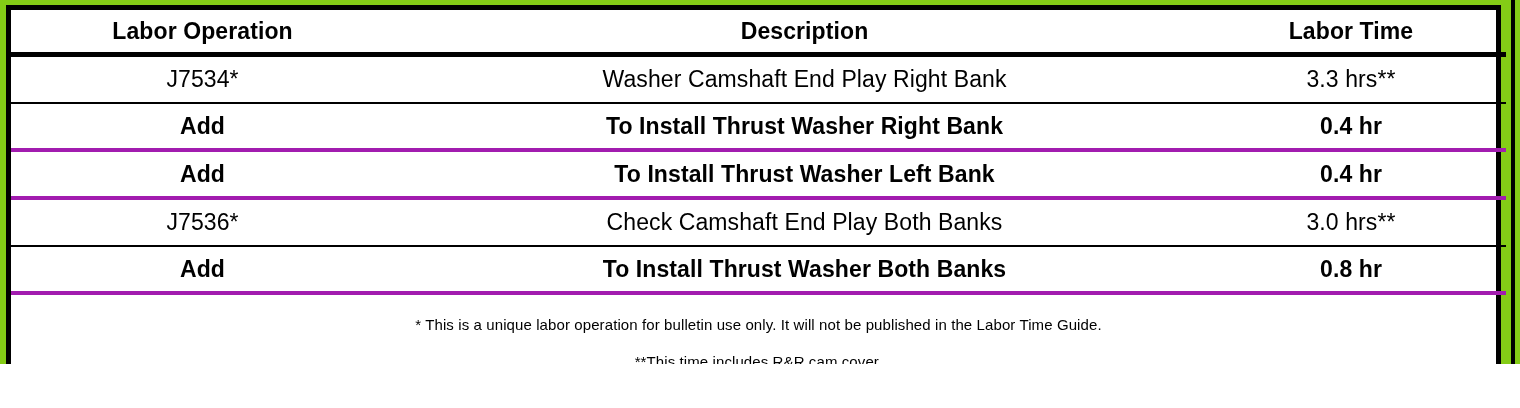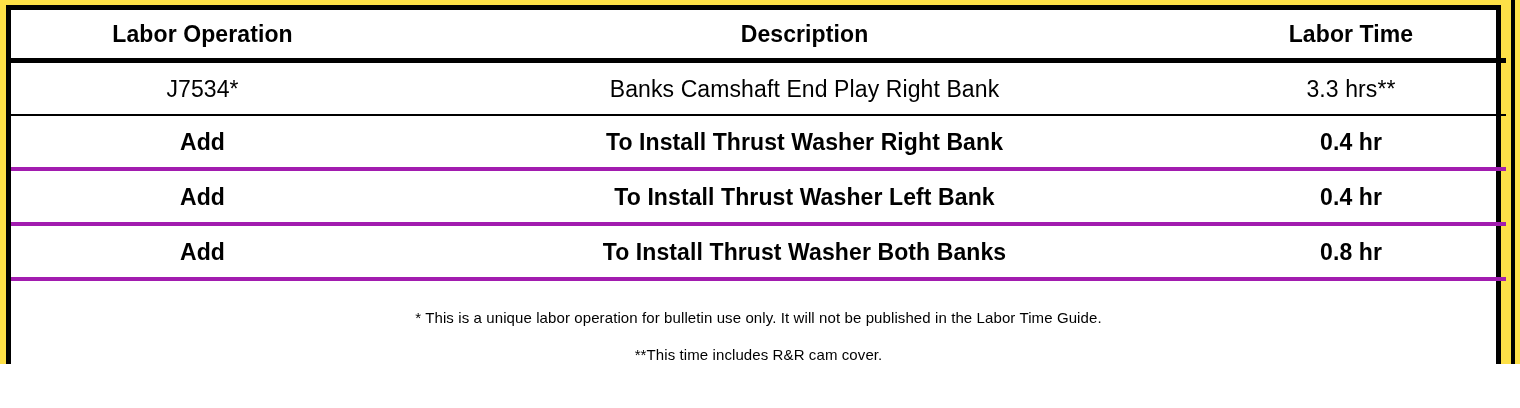--- a/index.html
+++ b/index.html
@@ -11,21 +11,21 @@
   body {
     font-family: "Liberation Sans", sans-serif;
     color: #000000;
     -webkit-font-smoothing: none;
   }
 
   #page {
     position: relative;
     width: 1520px;
     height: 364px;
-    background: #fde047;
+    background: #84cc16;
     overflow: hidden;
   }
 
   
   #page-edge-rule {
     position: absolute;
     top: 0;
     left: 1511px;
     width: 4px;
     height: 408px;
@@ -121,40 +121,46 @@
 
         <tr class="r-head">
           <td class="head-cell col-rule-right">Labor Operation</td>
           <td class="head-cell col-rule-right">Description</td>
           <td class="head-cell col-rule-right">Labor Time</td>
           <td class="head-cell"></td>
         </tr>
 
         <tr class="r-body r-thin">
           <td class="col-rule-right">J7534*</td>
-          <td class="col-rule-right">Banks Camshaft End Play Right Bank</td>
+          <td class="col-rule-right">Washer Camshaft End Play Right Bank</td>
           <td class="col-rule-right">3.3 hrs**</td>
           <td></td>
         </tr>
 
         <tr class="r-body r-thick">
           <td class="col-rule-right">Add</td>
           <td class="col-rule-right">To Install Thrust Washer Right Bank</td>
           <td class="col-rule-right">0.4 hr</td>
           <td></td>
         </tr>
 
 
         <tr class="r-body r-thick">
           <td class="col-rule-right">Add</td>
           <td class="col-rule-right">To Install Thrust Washer Left Bank</td>
           <td class="col-rule-right">0.4 hr</td>
           <td></td>
         </tr>
 
+        <tr class="r-body r-thin">
+          <td class="col-rule-right">J7536*</td>
+          <td class="col-rule-right">Check Camshaft End Play Both Banks</td>
+          <td class="col-rule-right">3.0 hrs**</td>
+          <td></td>
+        </tr>
 
         <tr class="r-body r-thick">
           <td class="col-rule-right">Add</td>
           <td class="col-rule-right">To Install Thrust Washer Both Banks</td>
           <td class="col-rule-right">0.8 hr</td>
           <td></td>
         </tr>
 
         <tr>
           <td class="footnote-cell" colspan="4">

